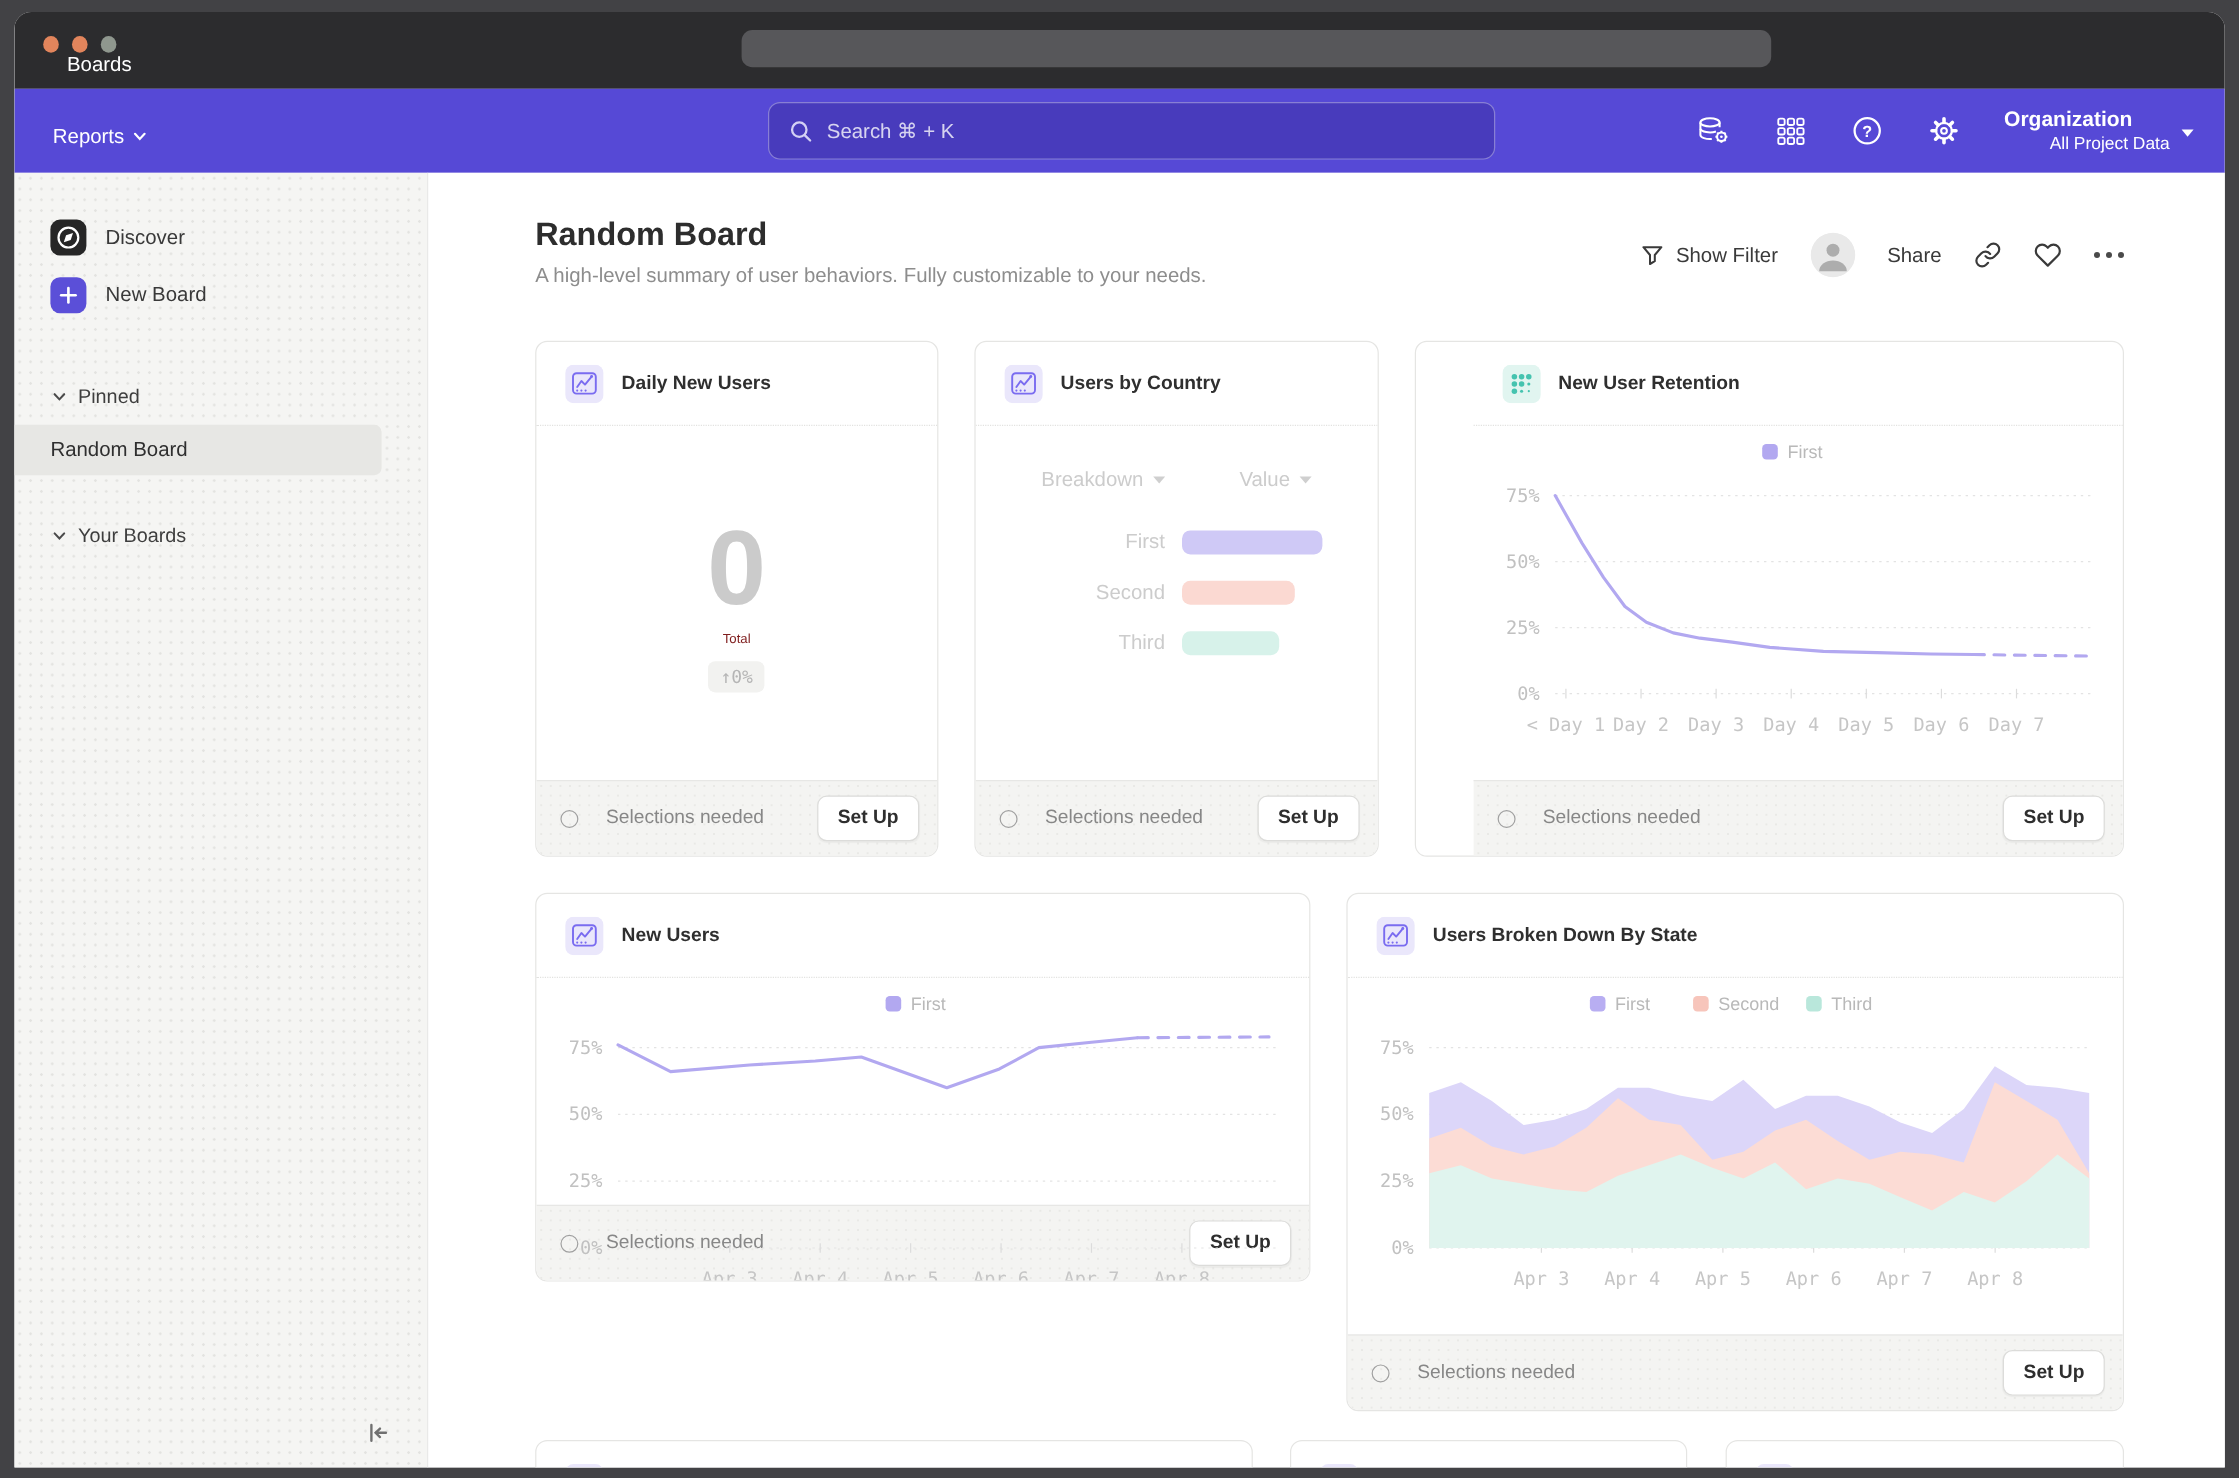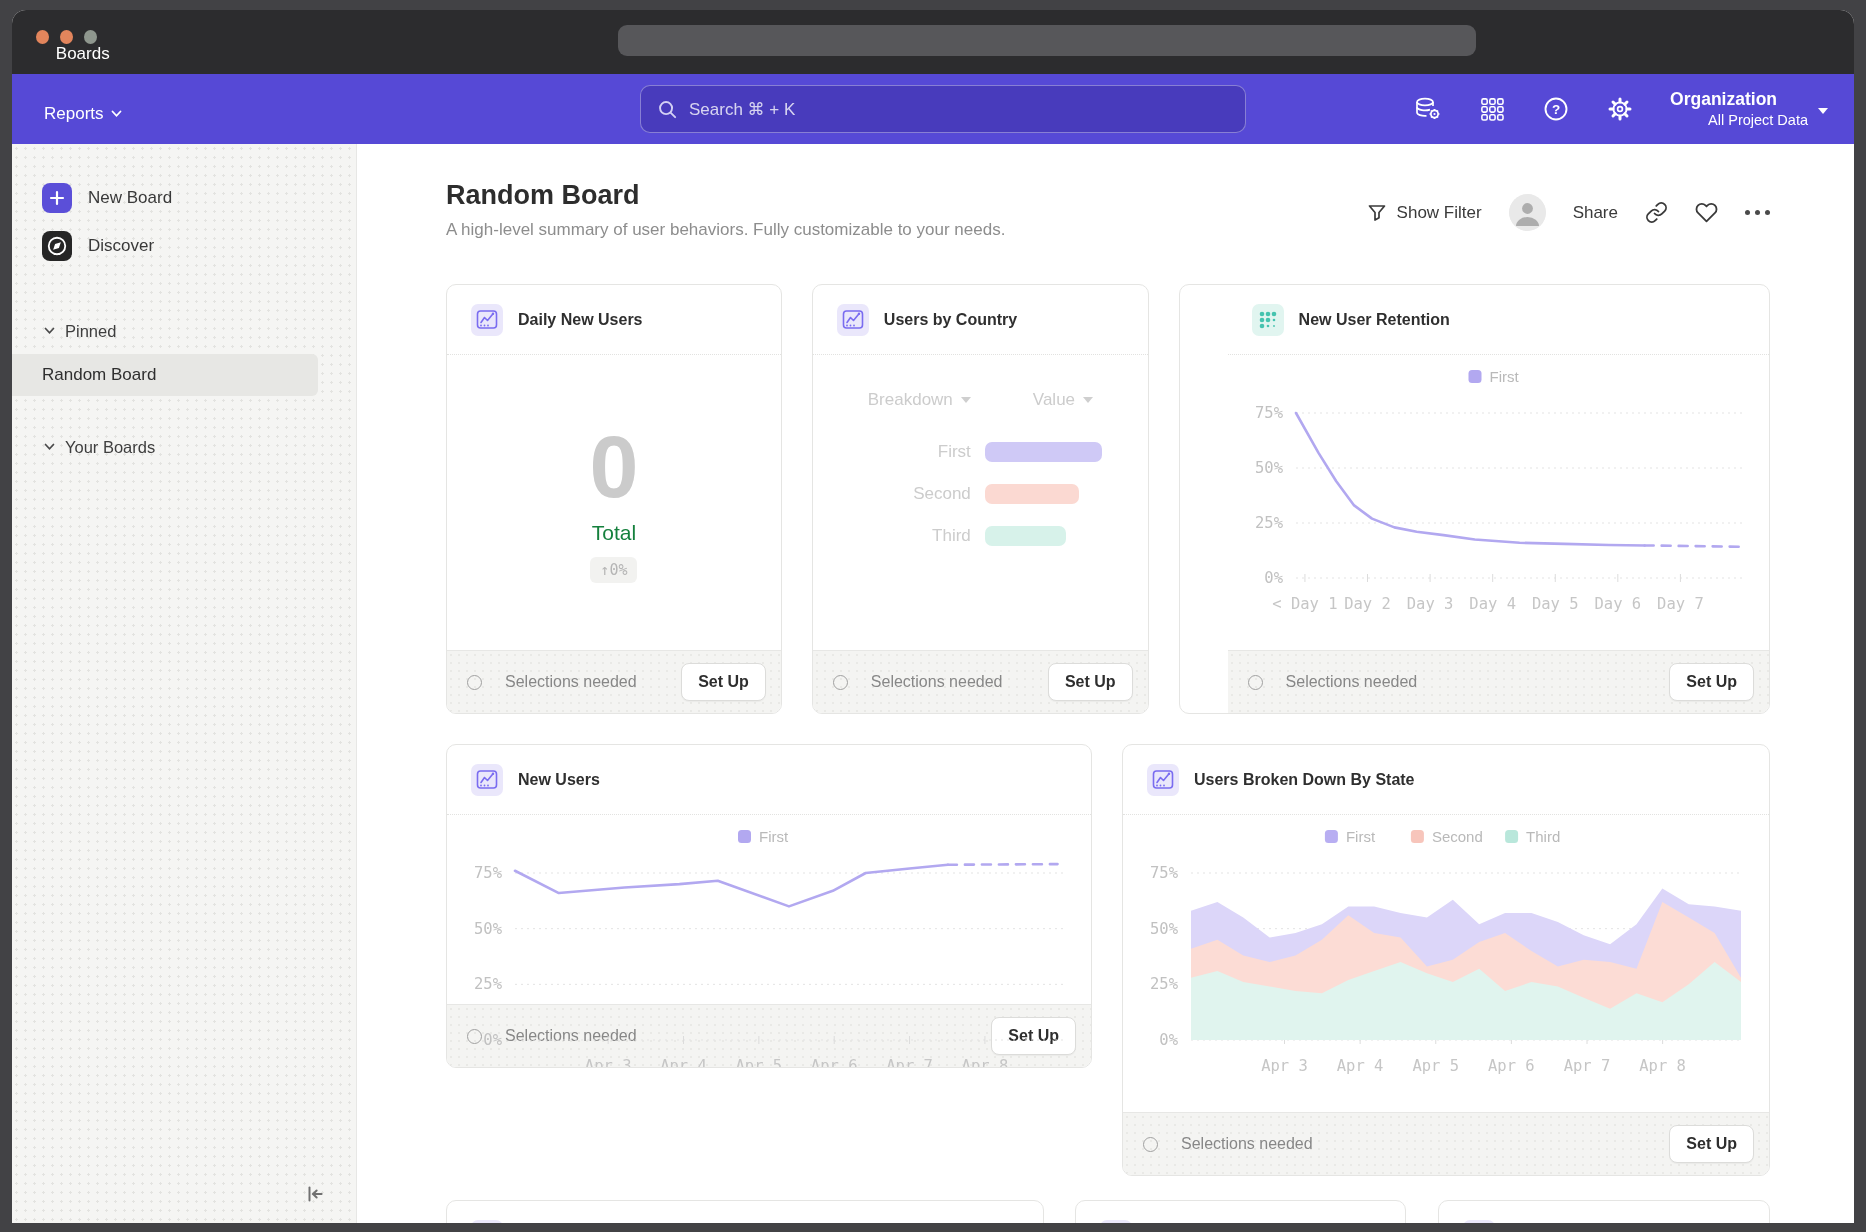--- a/index.html
+++ b/index.html
@@ -86,21 +86,21 @@
   .status-circle { width:15px; height:15px; border:1.6px solid #a0a0a0; border-radius:50%; flex:0 0 auto; }
   .status-text { font-size:16px; color:#878787; flex:1; }
   .setup-btn { background:#fff; border:1px solid #dcdcda; border-radius:8px; padding:9px 16px;
                font-size:16px; font-weight:700; color:#2e2e2e; font-family:"Liberation Sans",sans-serif;
                box-shadow:0 1px 1px rgba(0,0,0,0.04); cursor:pointer; }
 
   
   .big-center { position:absolute; inset:0; display:flex; flex-direction:column;
                 align-items:center; justify-content:center; }
   .big-value { font-size:88px; font-weight:600; color:#cbcbcb; line-height:1; }
-  .big-label { font-size:21px; color:#15803d; margin-top:10px; }
+  .big-label { font-size:11px; color:#7f1d1d; margin-top:10px; }
   .delta-badge { margin-top:12px; background:#f2f2f0; border-radius:6px; padding:4px 10px;
                  font-family:"DejaVu Sans Mono",monospace; font-size:15px; color:#b5b5b5; }
 
   
   .country-body { padding-top:26px; }
   .c-row { display:flex; align-items:center; height:42px; }
   .c-left { width:172px; flex:0 0 auto; text-align:right; padding-right:14px;
             font-size:17px; color:#cccccc; display:flex; justify-content:flex-end; align-items:center; gap:8px; }
   .c-right { flex:1; display:flex; align-items:center; }
   .c-bar { height:20px; border-radius:7px; }
@@ -217,36 +217,36 @@
           <div class="org-sub">All Project Data</div>
         </span>
         <span class="tri-down"></span>
       </span>
     </div>
   </div>
 
   <div class="content-row">
     <div class="sidebar">
       <div class="side-item">
-        <span class="tile purple">
-          <svg width="16" height="16" viewBox="0 0 16 16">
-              <line x1="8" y1="2" x2="8" y2="14" stroke="#fff" stroke-width="2.2" stroke-linecap="round"></line>
-              <line x1="2" y1="8" x2="14" y2="8" stroke="#fff" stroke-width="2.2" stroke-linecap="round"></line>
-            </svg>
-        </span>
-        <span>New Board</span>
-      </div>
-      <div class="side-item">
         <span class="tile black">
           <svg width="22" height="22" viewBox="0 0 24 24">
             <circle cx="12" cy="12" r="9" fill="none" stroke="#fff" stroke-width="2"></circle>
             <polygon points="16.2,7.8 14.1,14.1 7.8,16.2 9.9,9.9" fill="#fff"></polygon>
           </svg>
         </span>
         <span>Discover</span>
+      </div>
+      <div class="side-item">
+        <span class="tile purple">
+          <svg width="16" height="16" viewBox="0 0 16 16">
+              <line x1="8" y1="2" x2="8" y2="14" stroke="#fff" stroke-width="2.2" stroke-linecap="round"></line>
+              <line x1="2" y1="8" x2="14" y2="8" stroke="#fff" stroke-width="2.2" stroke-linecap="round"></line>
+            </svg>
+        </span>
+        <span>New Board</span>
       </div>
 
       <div class="side-section">
         <svg class="chev-d" viewBox="0 0 11 8">
             <polyline points="1.5,1.5 5.5,5.8 9.5,1.5" fill="none" stroke="#4a4a4a" stroke-width="1.7" stroke-linecap="round"></polyline>
           </svg>
         <span>Pinned</span>
       </div>
       <div class="side-row selected">
         <span>Random Board</span>

